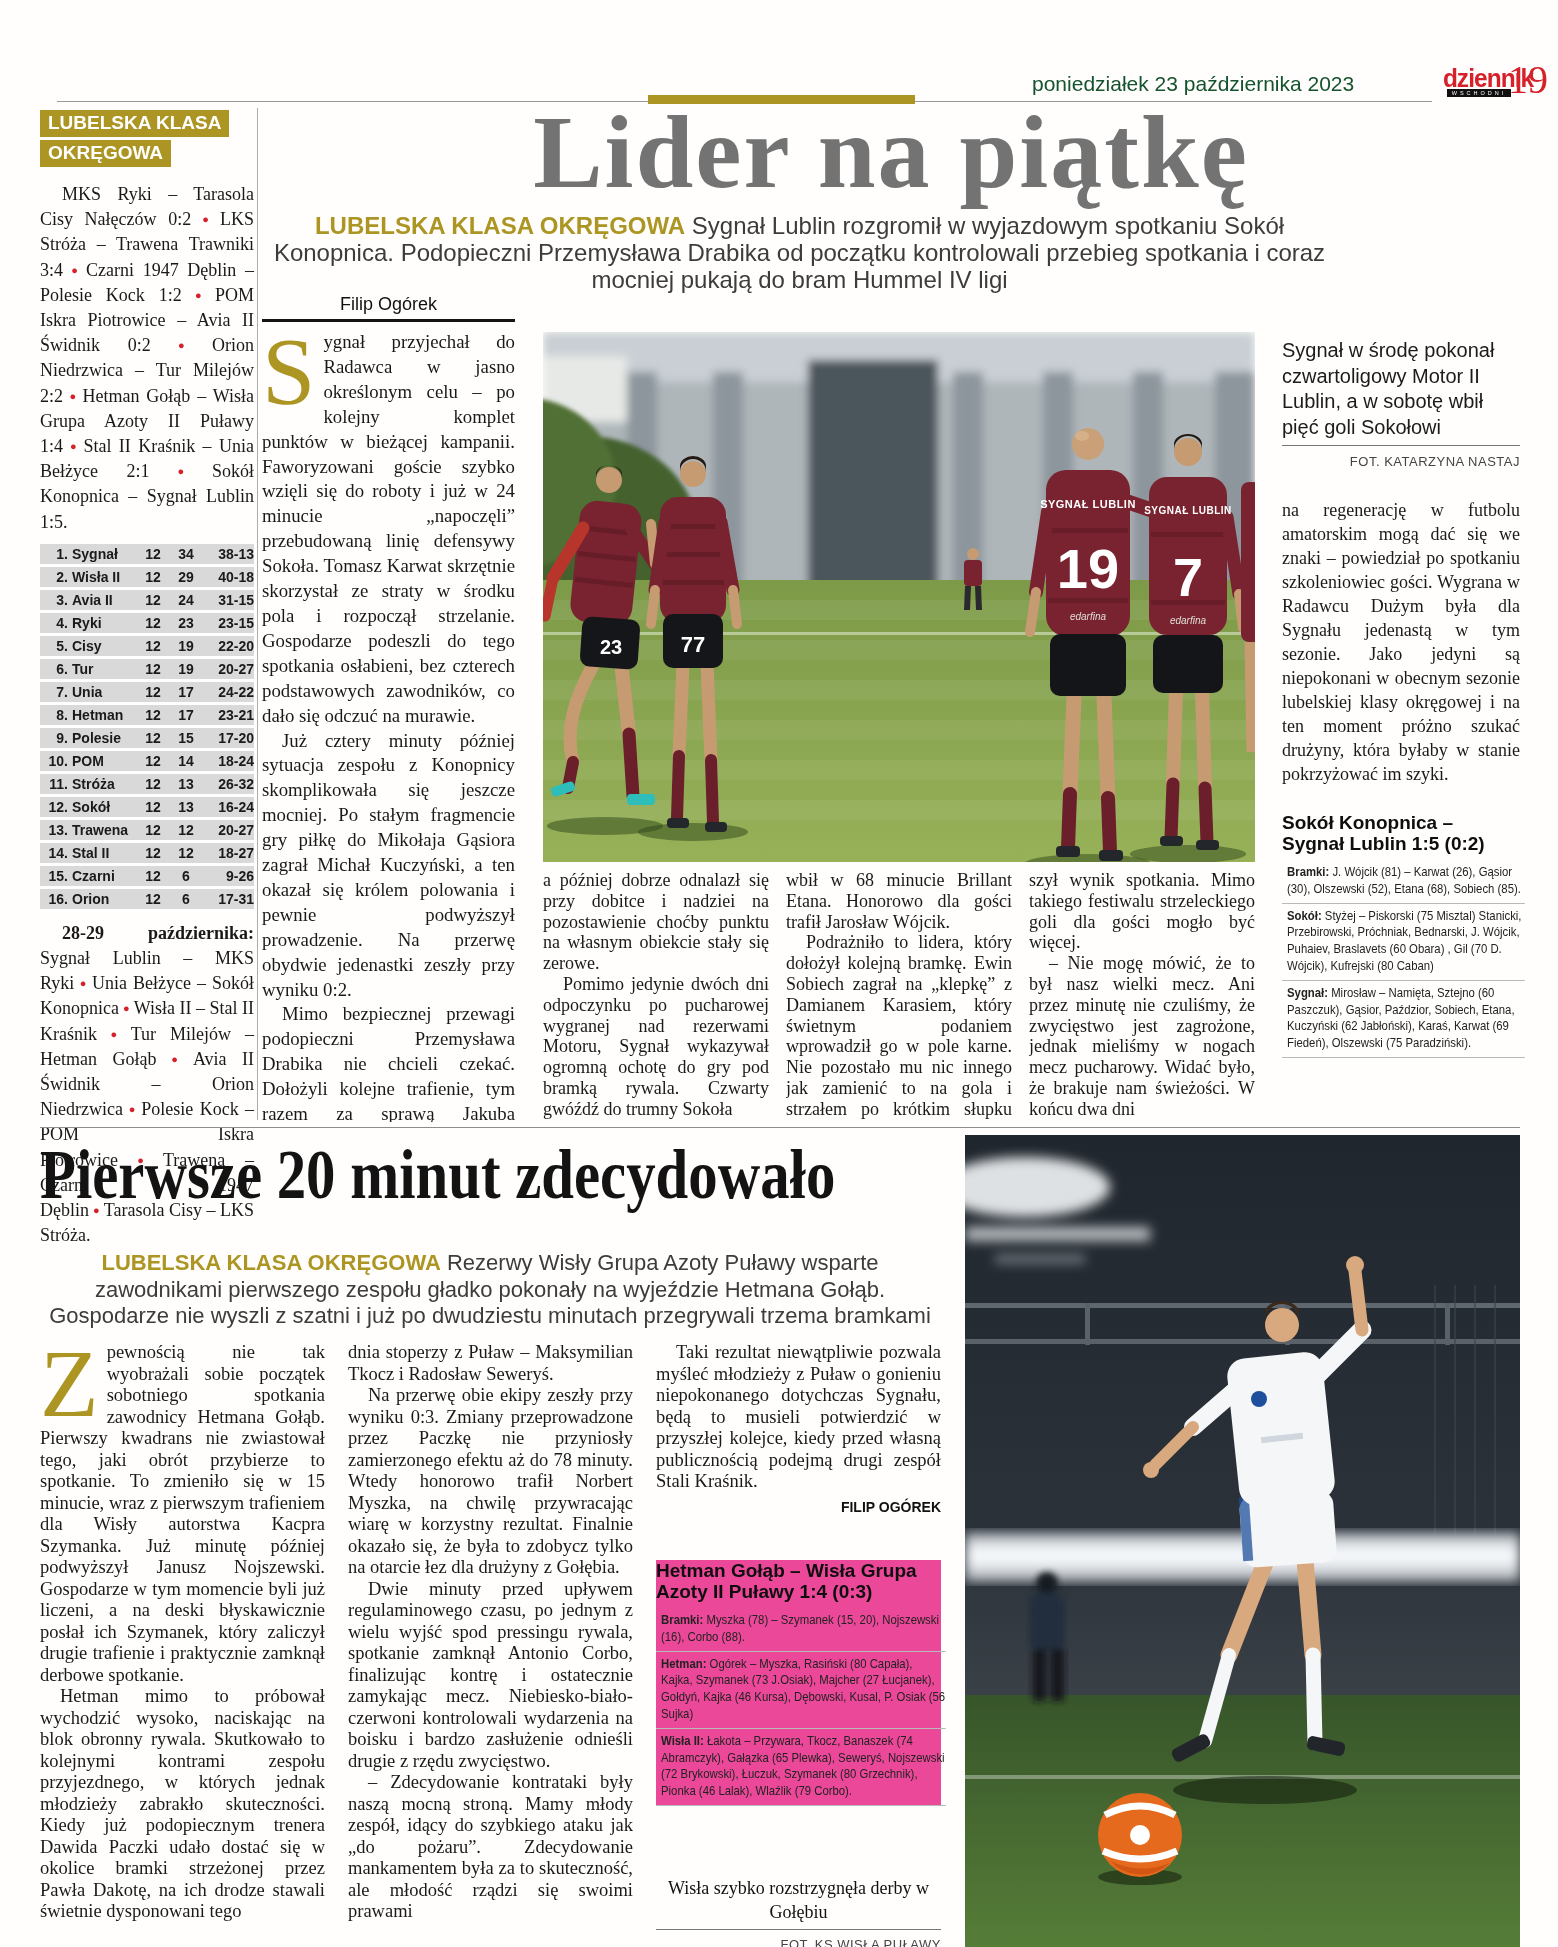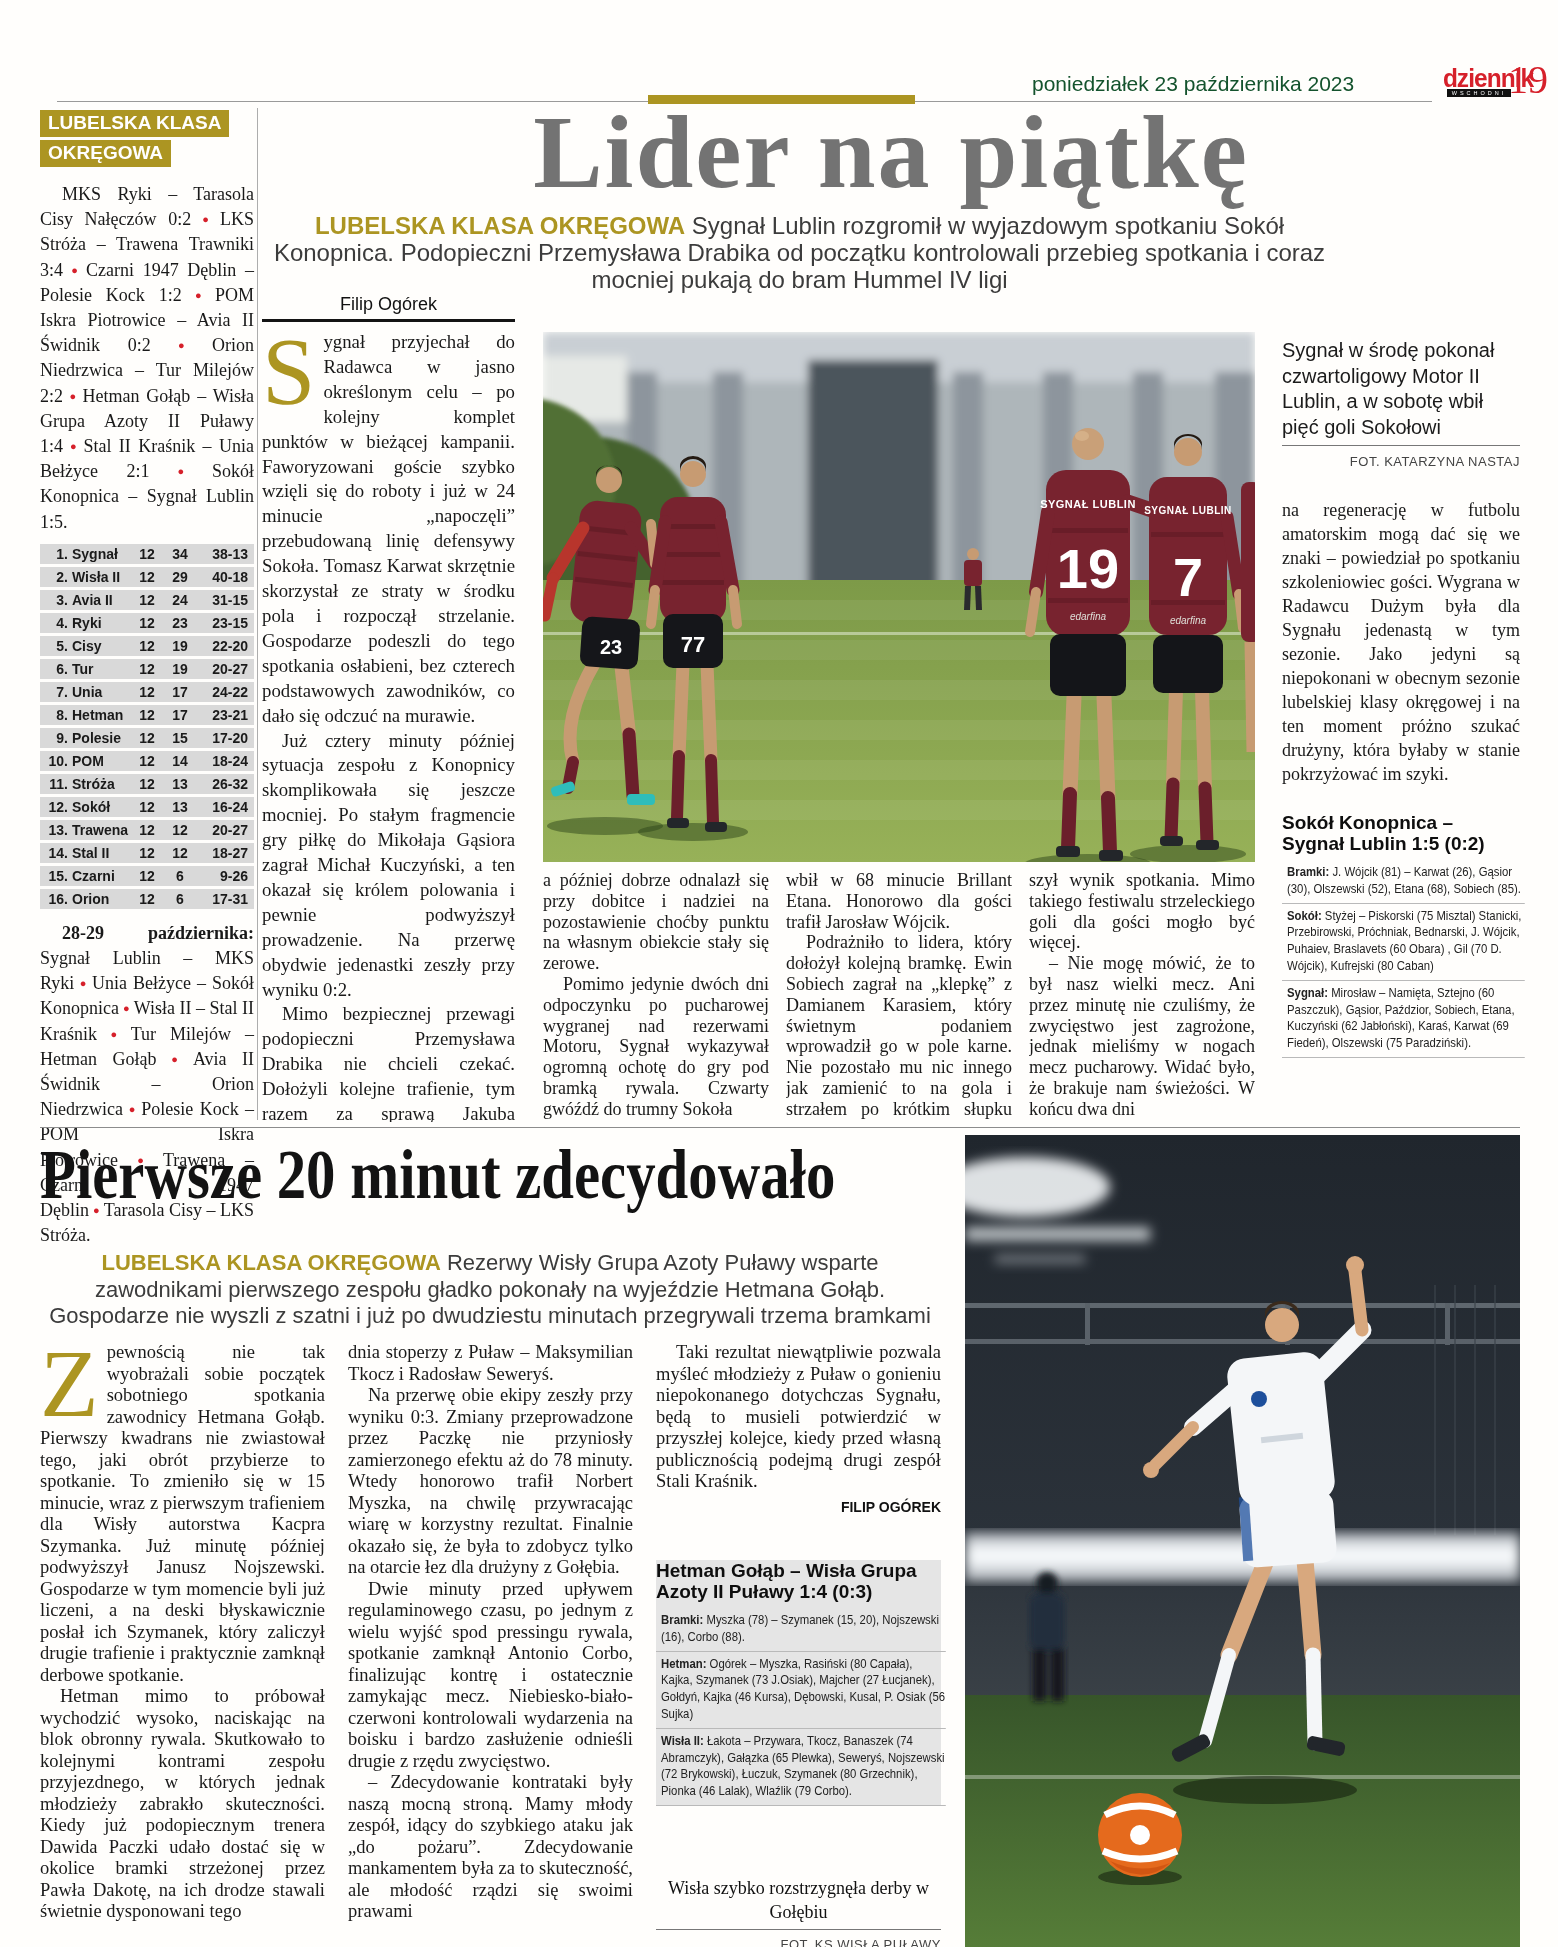--- a/index.html
+++ b/index.html
@@ -30,21 +30,21 @@
   .side-text{font-size:18px;line-height:25.2px;text-align:justify;margin:12px 0 0;text-indent:22px;}
   .side-text b{font-weight:700;}
   .bullet{color:var(--red);font-size:11px;vertical-align:2px;margin:0 4px;}
   #league-table{margin-top:9px;}
   .trow{display:flex;height:20px;line-height:20px;background:var(--stripe);margin-bottom:3px;
      font-family:"Liberation Sans",sans-serif;font-weight:700;font-size:14px;color:#1a1a1a;}
   .t-pos{width:28px;text-align:right;padding-right:4px;}
   .t-team{flex:1;}
   .t-m{width:30px;text-align:center;}
   .t-pts{width:36px;text-align:center;}
-  .t-goals{width:50px;text-align:right;padding-right:6px;}
+  .t-goals{width:50px;text-align:right;padding-right:0;}
   #side-divider{left:257px;top:108px;width:1px;height:1012px;background:#adadad;}
 
   
   #headline1{left:262px;top:100px;width:1258px;text-align:center;font-weight:700;
      font-size:104px;line-height:1.0;letter-spacing:2px;color:#737373;}
   .lead{font-family:"Liberation Sans",sans-serif;color:#3c3c3c;text-align:center;}
   #lead1{left:262px;top:212px;width:1075px;font-size:24px;line-height:27px;}
   .lead-tag{color:var(--gold);font-weight:700;}
   #byline1{left:262px;top:294px;width:253px;border-bottom:3px solid #141414;
      font-family:"Liberation Sans",sans-serif;font-size:18px;padding:0 0 4px 0;text-align:center;color:#111;}
@@ -76,21 +76,21 @@
   #rule2{left:40px;top:1127px;width:1480px;height:1px;background:#8c8c8c;}
   #headline2{left:40px;top:1138px;width:960px;font-weight:700;font-size:70px;line-height:1.05;
      color:#131313;transform:scaleX(.84);transform-origin:0 0;white-space:nowrap;}
   #lead2{left:40px;top:1250px;width:900px;font-size:22px;line-height:26.5px;}
   .a2col{top:1342px;height:605px;overflow:hidden;font-size:18.5px;line-height:21.5px;}
   #a2col1{left:40px;width:285px;}
   #a2col2{left:348px;width:285px;}
   #a2col3{left:656px;width:285px;}
   .signoff{font-family:"Liberation Sans",sans-serif;font-weight:700;font-size:14px;
      text-align:right;margin-top:4px;color:#111;}
-  #matchbox2{left:656px;top:1560px;width:285px;background:#e5e5e5;}
+  #matchbox2{left:656px;top:1560px;width:285px;background:#ec4899;}
   #caption2{left:656px;top:1876px;width:285px;text-align:center;font-size:18px;line-height:24px;color:#111;}
   #photo2{left:965px;top:1135px;width:555px;height:812px;overflow:hidden;}
 
   svg text{font-family:"Liberation Sans",sans-serif;}
 </style>
 </head>
 <body>
 
 <div id="page">
 

